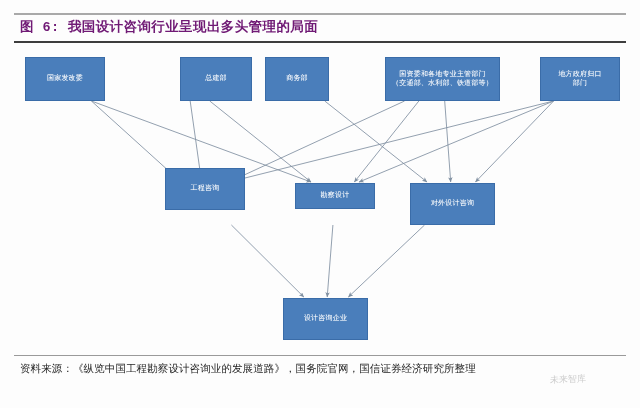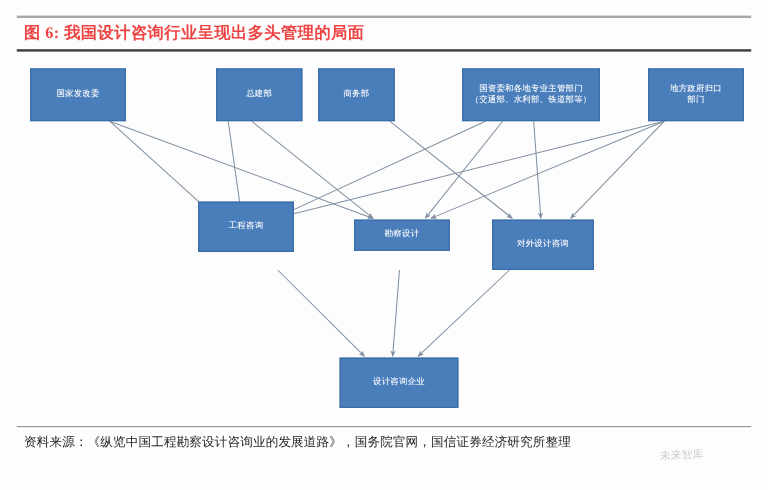--- a/index.html
+++ b/index.html
@@ -37,24 +37,24 @@
     background: #3d3d3d;
   }
   #figure-title {
     position: absolute;
     left: 20px; top: 17px;
     width: 600px;
     height: 22px;
     line-height: 22px;
     font-size: 13.5px;
     font-weight: bold;
-    color: #ef4444;
+    color: #701a75;
     letter-spacing: 0.4px;
     white-space: nowrap;
-    font-family: Liberation Serif, serif;
+    font-family: Liberation Mono, monospace;
   }
 
   
   #diagram-canvas {
     position: absolute;
     left: 0; top: 44px;
     width: 640px;
     height: 302px;
   }
   #connector-layer {
@@ -186,21 +186,21 @@
         </div>
         <div class="node tier-2" style="left: 165px; top: 124px; width: 80px; height: 42px;">
           <span class="node-label">工程咨询</span>
         </div>
         <div class="node tier-2" style="left: 295px; top: 139px; width: 80px; height: 26px;">
           <span class="node-label">勘察设计</span>
         </div>
         <div class="node tier-2" style="left: 410px; top: 139px; width: 85px; height: 42px;">
           <span class="node-label">对外设计咨询</span>
         </div>
-        <div class="node tier-3" style="left: 283px; top: 254px; width: 99px; height: 42px;">
+        <div class="node tier-3" style="left: 283px; top: 254px; width: 85px; height: 42px;">
           <span class="node-label">设计咨询企业</span>
         </div>
       </div>
   </div>
 
   <div class="rule-footer"></div>
   <div id="source-note">资料来源：《纵览中国工程勘察设计咨询业的发展道路》，国务院官网，国信证券经济研究所整理</div>
 
   <div id="watermark-ghost">未来智库</div>
 

